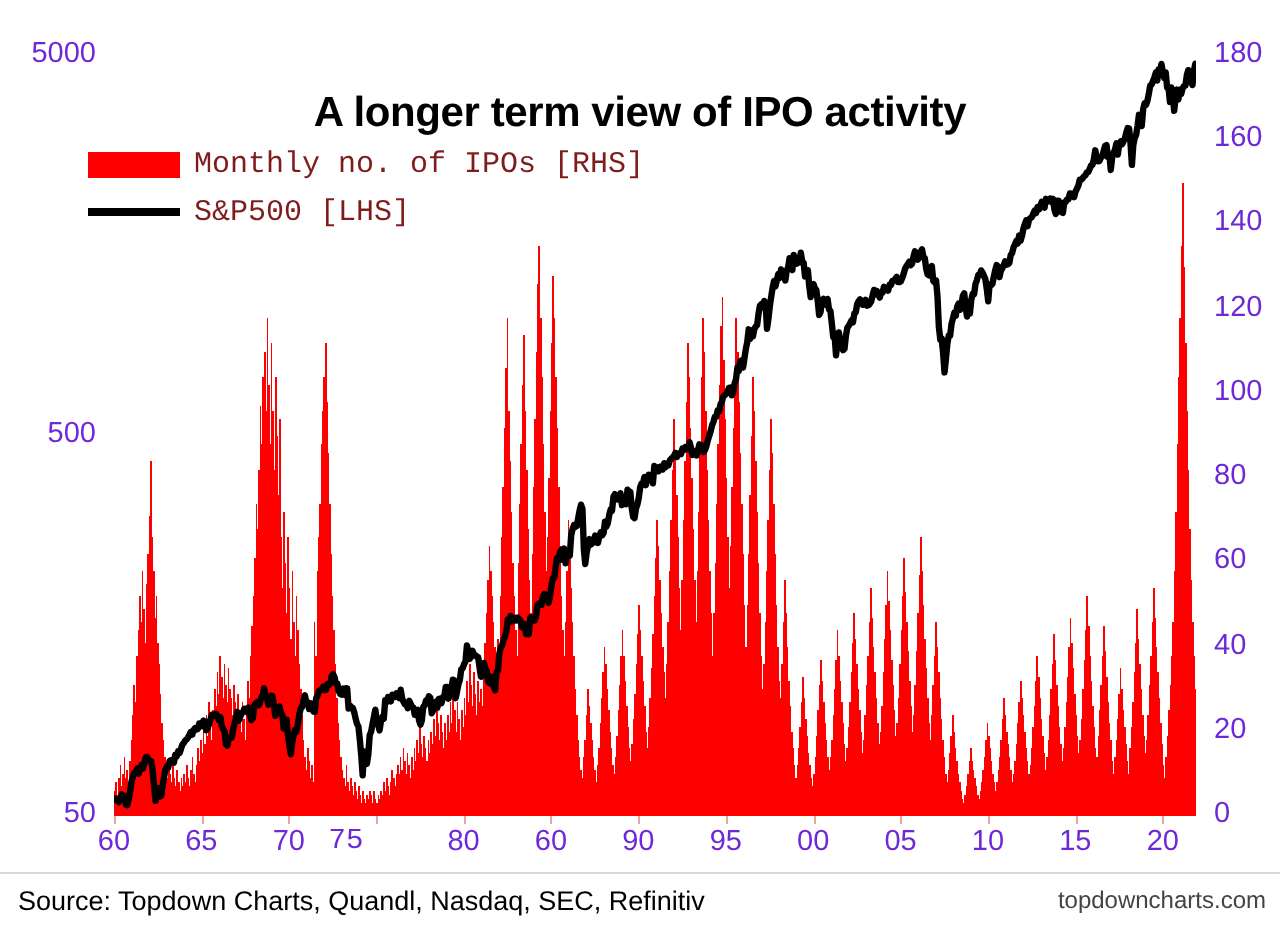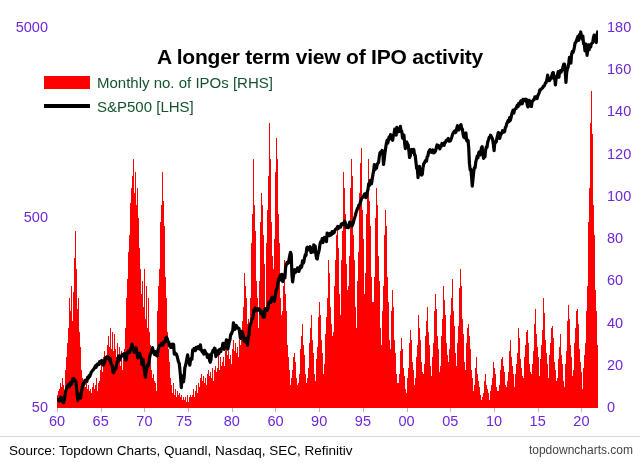--- a/index.html
+++ b/index.html
@@ -13,21 +13,21 @@
 
   .axis-label{position:absolute;font-size:14.5px;color:#6d28d9;white-space:nowrap;}
   .y-left{text-align:right;}
   .y-right{text-align:left;}
   .x-tick{text-align:center;}
 
   #legend{position:absolute;left:44px;top:70px;}
   .legend-row{display:flex;align-items:center;height:24px;}
   .swatch-bar{width:46px;height:13px;background:#FF0000;margin-right:7px;}
   .swatch-line{width:46px;height:0;border-top:4px solid #000000;margin-right:7px;}
-  .legend-text{font-size:15px;color:#14532d;white-space:nowrap;}
+  .legend-text{font-size:15px;color:#7f1d1d;white-space:nowrap;font-family:Liberation Mono, monospace;}
 
   #plot{position:absolute;left:57px;top:28px;width:541px;height:380px;overflow:hidden;}
   #plot svg{display:block;}
 
   #footer-source{position:absolute;left:9px;top:443px;font-size:13.5px;color:#000;white-space:nowrap;}
   #footer-site{position:absolute;right:7px;top:443px;font-size:12px;color:#444;white-space:nowrap;}
   #footer-rule{position:absolute;left:0;top:436px;width:640px;height:1px;background:#d9d9d9;}
   .tick-mark{position:absolute;width:1px;height:4px;background:#f0a0a0;}
 </style>
 </head>
@@ -856,21 +856,21 @@
     <div class="axis-label y-right" style="left: 607px; top: 272.333px;">60</div>
     <div class="axis-label y-right" style="left: 607px; top: 314.556px;">40</div>
     <div class="axis-label y-right" style="left: 607px; top: 356.778px;">20</div>
     <div class="axis-label y-right" style="left: 607px; top: 399px;">0</div>
     <div class="axis-label x-tick" style="left: 37px; width: 40px; top: 413px;">60</div>
     <div class="tick-mark" style="left: 57px; top: 408px;"></div>
     <div class="axis-label x-tick" style="left: 80.6995px; width: 40px; top: 413px;">65</div>
     <div class="tick-mark" style="left: 100.7px; top: 408px;"></div>
     <div class="axis-label x-tick" style="left: 124.399px; width: 40px; top: 413px;">70</div>
     <div class="tick-mark" style="left: 144.399px; top: 408px;"></div>
-    <div class="axis-label x-tick" style="left: 164px; width: 40px; top: 413px;">75</div>
+    <div class="axis-label x-tick" style="left: 153px; width: 40px; top: 413px; font-family: Liberation Mono, monospace;">75</div>
     <div class="tick-mark" style="left: 188.099px; top: 408px;"></div>
     <div class="axis-label x-tick" style="left: 211.798px; width: 40px; top: 413px;">80</div>
     <div class="tick-mark" style="left: 231.798px; top: 408px;"></div>
     <div class="axis-label x-tick" style="left: 255.498px; width: 40px; top: 413px;">60</div>
     <div class="tick-mark" style="left: 275.498px; top: 408px;"></div>
     <div class="axis-label x-tick" style="left: 299.197px; width: 40px; top: 413px;">90</div>
     <div class="tick-mark" style="left: 319.197px; top: 408px;"></div>
     <div class="axis-label x-tick" style="left: 342.897px; width: 40px; top: 413px;">95</div>
     <div class="tick-mark" style="left: 362.897px; top: 408px;"></div>
     <div class="axis-label x-tick" style="left: 386.596px; width: 40px; top: 413px;">00</div>

